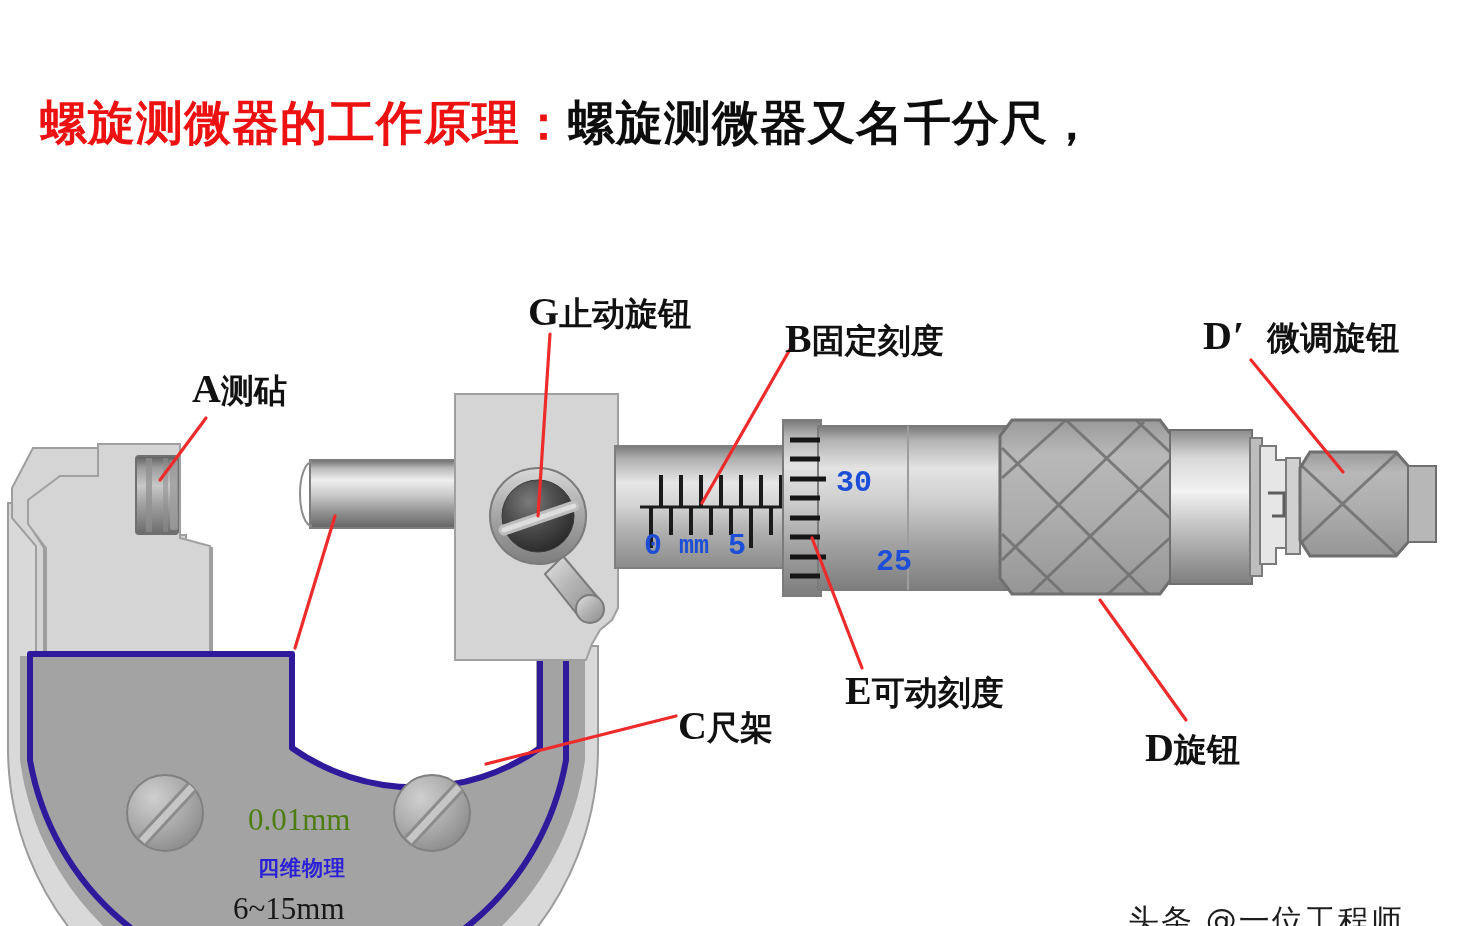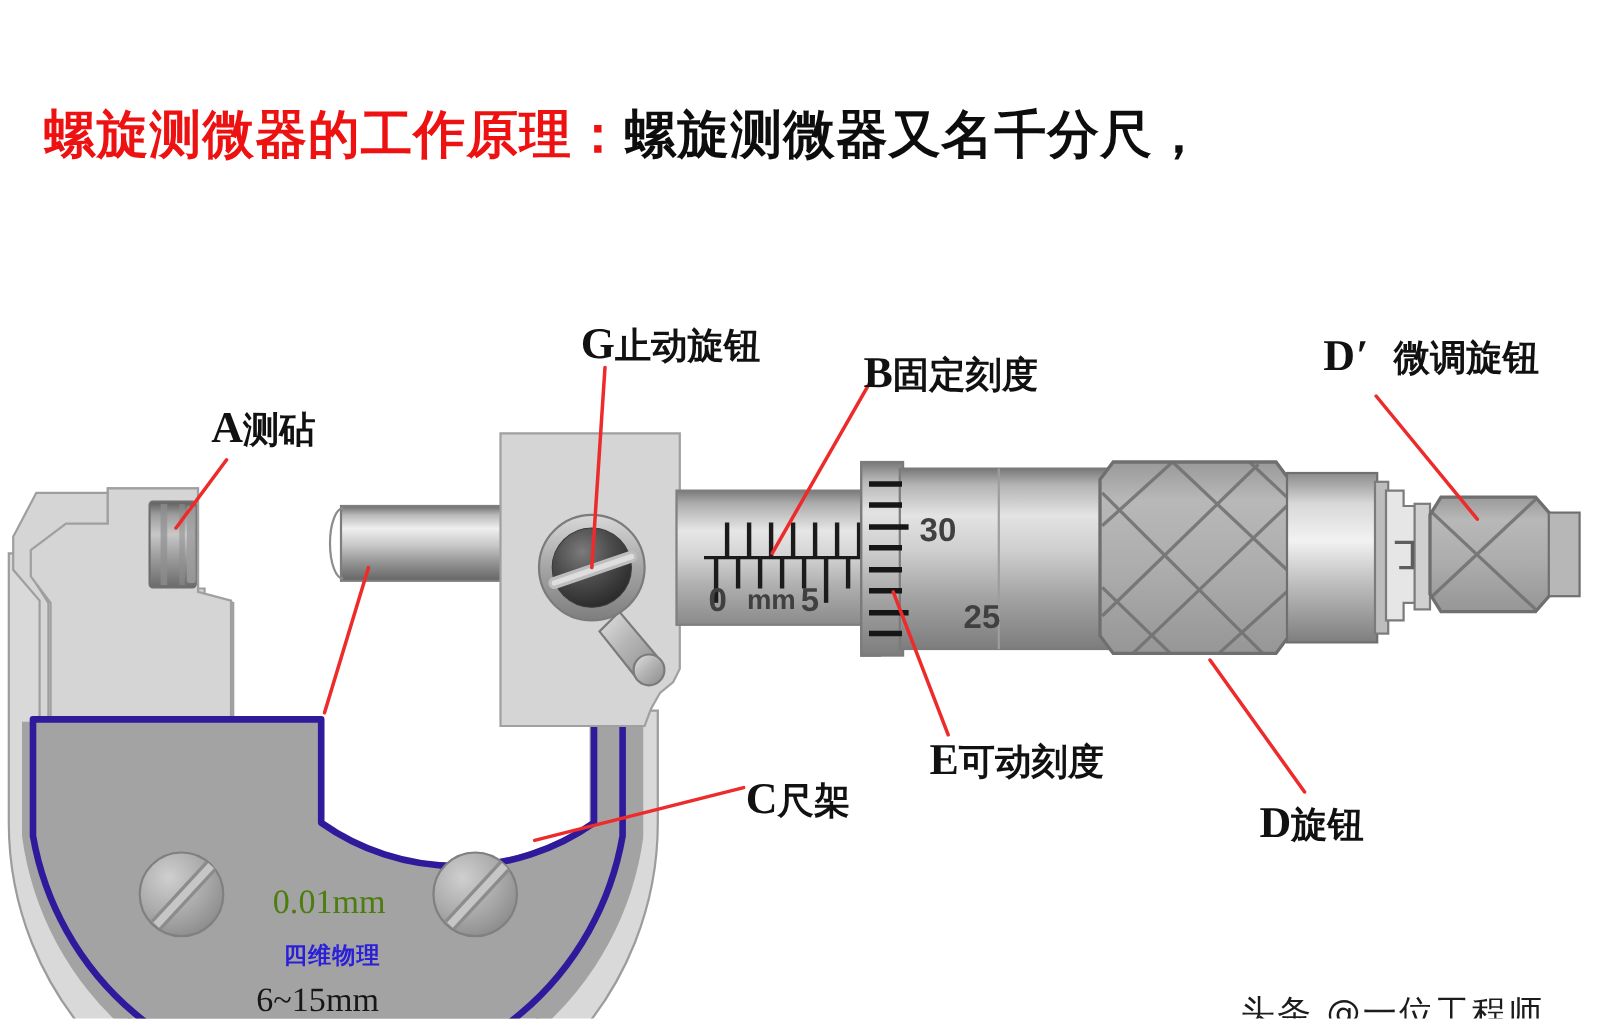--- a/index.html
+++ b/index.html
@@ -27,42 +27,42 @@
     position:absolute;color:#111111;white-space:nowrap;
     font-family:"DejaVu Serif","Liberation Serif",serif;
     font-weight:700;font-size:34px;line-height:38px;
   }
   .lab .ltr{font-size:40px;font-weight:700;font-family:"Liberation Serif","DejaVu Serif",serif;}
   .lab .cn{font-size:33px;font-weight:700;}
 
   #lab-a  {left:192px; top:322px;}
   #lab-g  {left:528px; top:245px;}
   #lab-b  {left:785px; top:272px;}
-  #lab-dp {left:1203px;top:256px;}
+  #lab-dp {left:1203px;top:269px;}
   #lab-dp .ltr{letter-spacing:1px;}
   #lab-dp .cn{margin-left:22px;}
   #lab-f  {left:240px; top:597px;}
   #lab-c  {left:678px; top:659px;}
   #lab-e  {left:845px; top:624px;}
   #lab-d  {left:1145px;top:681px;}
 
   
   .frametext{
     position:absolute;white-space:nowrap;text-align:center;
     font-family:"Liberation Serif","DejaVu Serif",serif;
   }
   #ft-prec{left:248px;top:754px;font-size:31px;color:#4d7c0f;}
   #ft-brand{left:258px;top:806px;font-size:21px;font-weight:700;color:#2b20d8;
             font-family:"DejaVu Sans","Liberation Sans",sans-serif;letter-spacing:1px;}
   #ft-range{left:233px;top:843px;font-size:31px;color:#171717;}
 
   
   .scalenum{
-    position:absolute;white-space:nowrap;color:#404040;
-    font-family:Liberation Sans, sans-serif;font-weight:700;
+    position:absolute;white-space:nowrap;color:#1d4ed8;
+    font-family:Liberation Mono, monospace;font-weight:700;
   }
   #sn-zero{left:644px;top:481px;font-size:30px;letter-spacing:0px;}
   #sn-mm  {left:679px;top:484px;font-size:25px;}
   #sn-five{left:728px;top:481px;font-size:30px;}
   #sn-30  {left:836px;top:418px;font-size:30px;}
   #sn-25  {left:876px;top:497px;font-size:30px;}
 
   
   #watermark{
     position:absolute;left:1128px;top:852px;white-space:nowrap;

